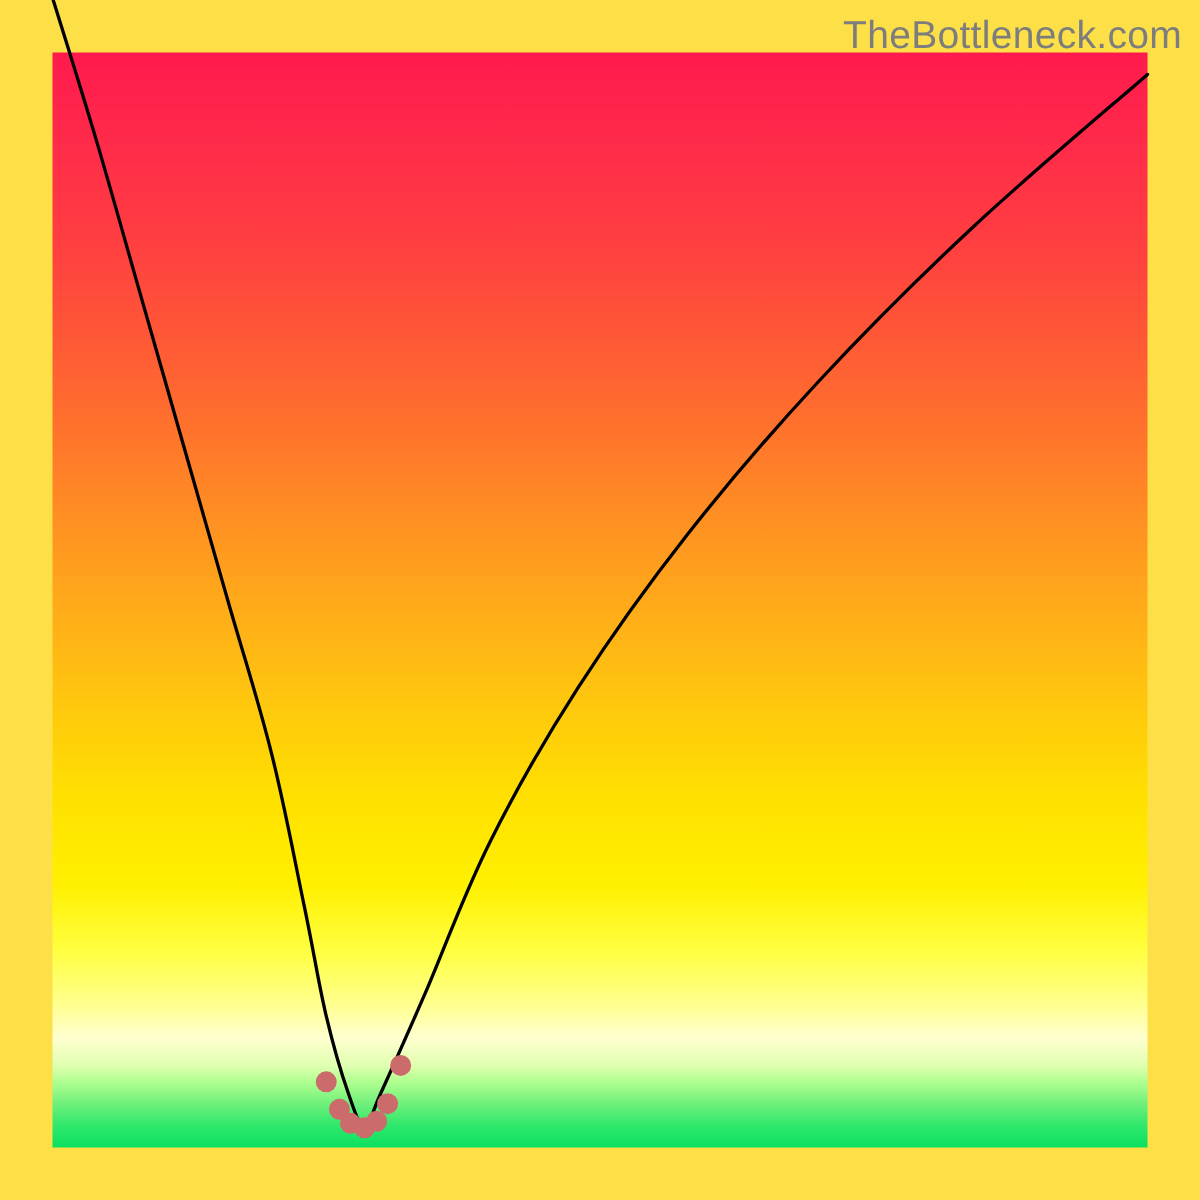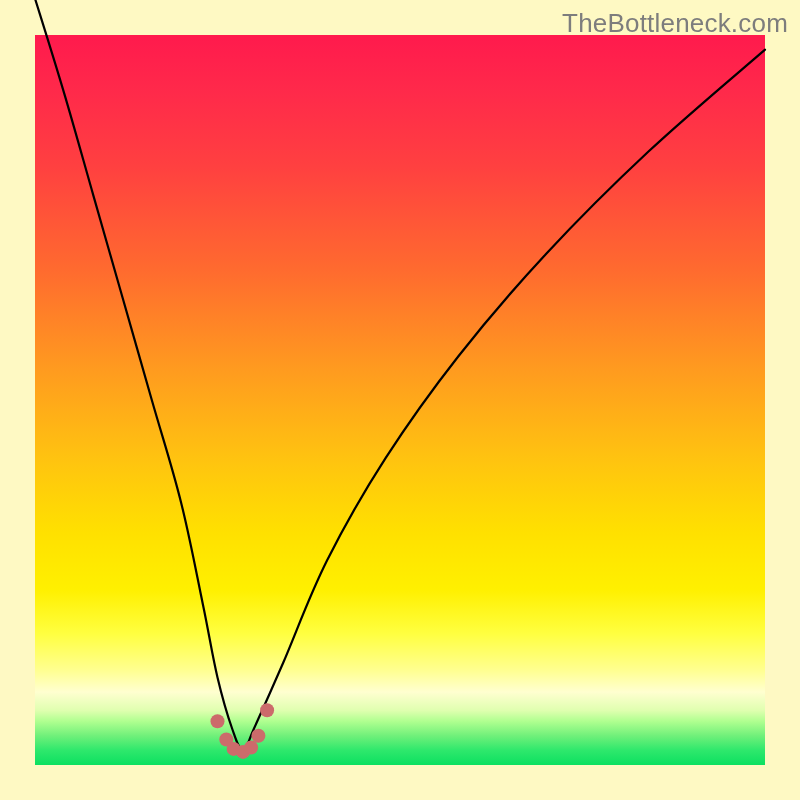--- a/index.html
+++ b/index.html
@@ -10,21 +10,21 @@
     background: #000;
     font-family: Arial, Helvetica, sans-serif;
     overflow: hidden;
   }
   .frame {
     position: absolute;
     left: 0;
     top: 0;
     width: 800px;
     height: 800px;
-    background: #fef9c3;
+    background: #fde047;
   }
   .plot {
     position: absolute;
     left: 35px;
     top: 35px;
     width: 730px;
     height: 730px;
     background: linear-gradient(to bottom,
       #ff1a4d 0%,
       #ff2a4a 8%,

